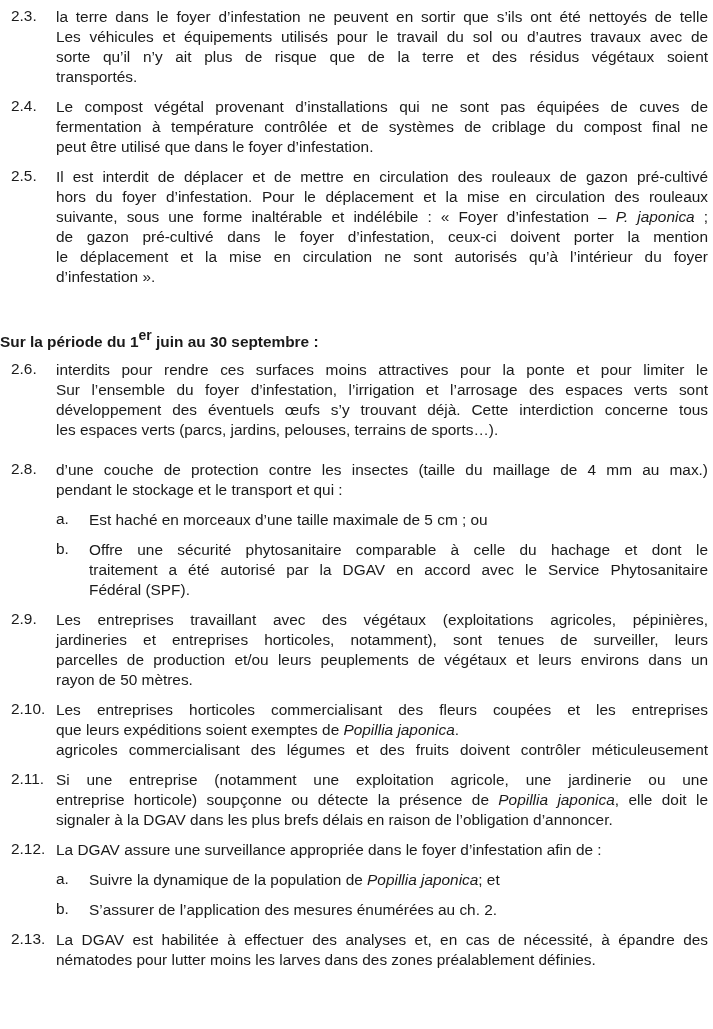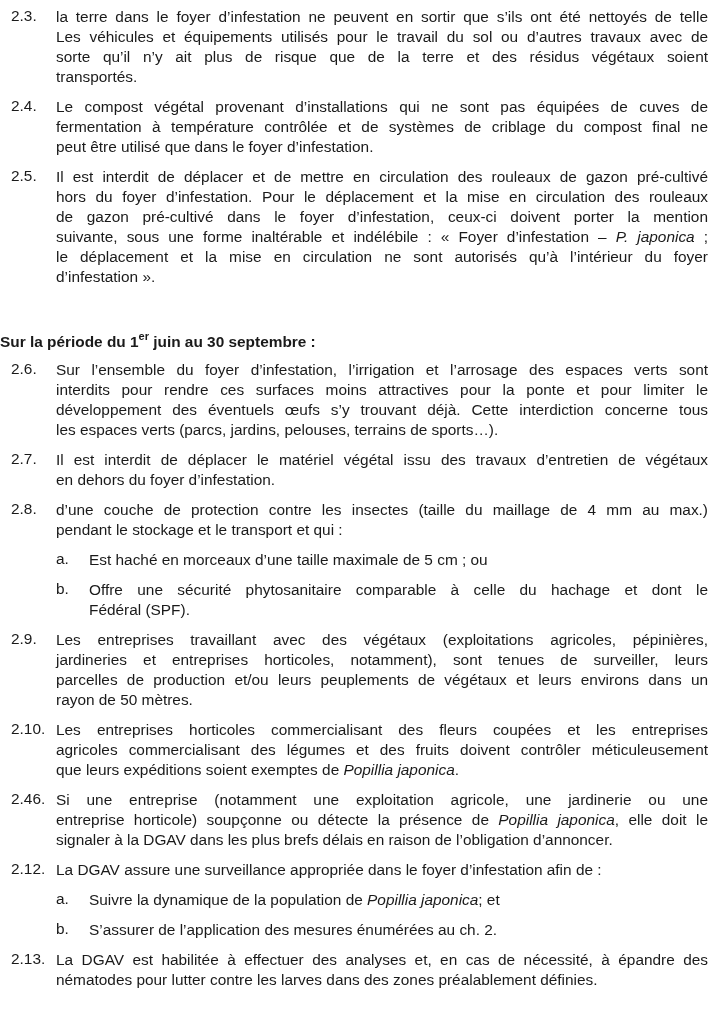--- a/index.html
+++ b/index.html
@@ -7,21 +7,21 @@
          font-family: "Liberation Sans", sans-serif; color: #1a1a1a; font-size: 15.4px; }
   .doc { position: absolute; left: 0; top: 0; width: 713px; }
   .item { position: relative; margin-left: 56px; width: 652px; }
   .num { position: absolute; left: -45px; top: 0; }
   .sub { position: relative; margin-left: 89px; width: 619px; }
   .sub .num { left: -33px; }
   .line { display: block; height: 20px; line-height: 20px; white-space: nowrap; text-align: justify; text-align-last: justify; }
   .line.last { text-align-last: left; }
   .gap { height: 10px; }
   .heading { margin-left: 0; font-weight: bold; height: 20px; line-height: 20px; }
-  sup { font-size: 11px; line-height: 0; position: relative; top: -1px; }
+  sup { font-size: 14px; line-height: 0; position: relative; top: -1px; }
   i { font-style: italic; }
 </style>
 </head>
 <body>
 
 <div class="doc">
   <div style="height:7px"></div>
 
   <div class="item">
     <span class="num">2.3.</span>
@@ -37,84 +37,80 @@
     <span class="line">Le compost végétal provenant d’installations qui ne sont pas équipées de cuves de</span>
     <span class="line">fermentation à température contrôlée et de systèmes de criblage du compost final ne</span>
     <span class="line last">peut être utilisé que dans le foyer d’infestation.</span>
   </div>
   <div class="gap"></div>
 
   <div class="item">
     <span class="num">2.5.</span>
     <span class="line">Il est interdit de déplacer et de mettre en circulation des rouleaux de gazon pré-cultivé</span>
     <span class="line">hors du foyer d’infestation. Pour le déplacement et la mise en circulation des rouleaux</span>
+    <span class="line"><span>suivante, sous une forme inaltérable et indélébile : « Foyer d’infestation – </span><i>P. japonica</i><span> ;</span></span>
     <span class="line">de gazon pré-cultivé dans le foyer d’infestation, ceux-ci doivent porter la mention</span>
-    <span class="line"><span>suivante, sous une forme inaltérable et indélébile : « Foyer d’infestation – </span><i>P. japonica</i><span> ;</span></span>
     <span class="line">le déplacement et la mise en circulation ne sont autorisés qu’à l’intérieur du foyer</span>
     <span class="line last">d’infestation ».</span>
   </div>
 
   <div style="height:45px"></div>
 
   <div class="heading"><span>Sur la période du 1</span><sup>er</sup><span> juin au 30 septembre :</span></div>
   <div style="height:8px"></div>
 
   <div class="item">
     <span class="num">2.6.</span>
+    <span class="line">interdits pour rendre ces surfaces moins attractives pour la ponte et pour limiter le</span>
     <span class="line">Sur l’ensemble du foyer d’infestation, l’irrigation et l’arrosage des espaces verts sont</span>
-    <span class="line">interdits pour rendre ces surfaces moins attractives pour la ponte et pour limiter le</span>
     <span class="line">développement des éventuels œufs s’y trouvant déjà. Cette interdiction concerne tous</span>
     <span class="line last">les espaces verts (parcs, jardins, pelouses, terrains de sports…).</span>
   </div>
   <div class="gap"></div>
 
-  <div class="item">
-    <span class="num">2.7.</span>
-    <span class="line">Il est interdit de déplacer le matériel végétal issu des travaux d’entretien de végétaux</span>
-    <span class="line last">en dehors du foyer d’infestation.</span>
-  </div>
   <div class="gap"></div>
 
   <div class="item">
     <span class="num">2.8.</span>
     <span class="line">d’une couche de protection contre les insectes (taille du maillage de 4 mm au max.)</span>
     <span class="line last">pendant le stockage et le transport et qui :</span>
   </div>
   <div class="gap"></div>
   <div class="sub">
     <span class="num">a.</span>
     <span class="line last">Est haché en morceaux d’une taille maximale de 5 cm ; ou</span>
   </div>
   <div class="gap"></div>
   <div class="sub">
     <span class="num">b.</span>
     <span class="line">Offre une sécurité phytosanitaire comparable à celle du hachage et dont le</span>
+    <span class="line">traitement a été autorisé par la DGAV en accord avec le Service Phytosanitaire</span>
     <span class="line last">Fédéral (SPF).</span>
   </div>
   <div class="gap"></div>
 
   <div class="item">
     <span class="num">2.9.</span>
     <span class="line">Les entreprises travaillant avec des végétaux (exploitations agricoles, pépinières,</span>
     <span class="line">jardineries et entreprises horticoles, notamment), sont tenues de surveiller, leurs</span>
     <span class="line">parcelles de production et/ou leurs peuplements de végétaux et leurs environs dans un</span>
     <span class="line last">rayon de 50 mètres.</span>
   </div>
   <div class="gap"></div>
 
   <div class="item">
     <span class="num">2.10.</span>
     <span class="line">Les entreprises horticoles commercialisant des fleurs coupées et les entreprises</span>
+    <span class="line last"><span>que leurs expéditions soient exemptes de </span><i>Popillia japonica</i><span>.</span></span>
     <span class="line">agricoles commercialisant des légumes et des fruits doivent contrôler méticuleusement</span>
-    <span class="line last"><span>que leurs expéditions soient exemptes de </span><i>Popillia japonica</i><span>.</span></span>
   </div>
   <div class="gap"></div>
 
   <div class="item">
-    <span class="num">2.46.</span>
+    <span class="num">2.11.</span>
     <span class="line">Si une entreprise (notamment une exploitation agricole, une jardinerie ou une</span>
     <span class="line"><span>entreprise horticole) soupçonne ou détecte la présence de </span><i>Popillia japonica</i><span>, elle doit le</span></span>
     <span class="line last">signaler à la DGAV dans les plus brefs délais en raison de l’obligation d’annoncer.</span>
   </div>
   <div class="gap"></div>
 
   <div class="item">
     <span class="num">2.12.</span>
     <span class="line last">La DGAV assure une surveillance appropriée dans le foyer d’infestation afin de :</span>
   </div>
@@ -126,15 +122,15 @@
   <div class="gap"></div>
   <div class="sub">
     <span class="num">b.</span>
     <span class="line last">S’assurer de l’application des mesures énumérées au ch. 2.</span>
   </div>
   <div class="gap"></div>
 
   <div class="item">
     <span class="num">2.13.</span>
     <span class="line">La DGAV est habilitée à effectuer des analyses et, en cas de nécessité, à épandre des</span>
-    <span class="line last">nématodes pour lutter contre les larves dans des zones préalablement définies.</span>
+    <span class="line last">nématodes pour lutter moins les larves dans des zones préalablement définies.</span>
   </div>
 </div>
 
 </body></html>

